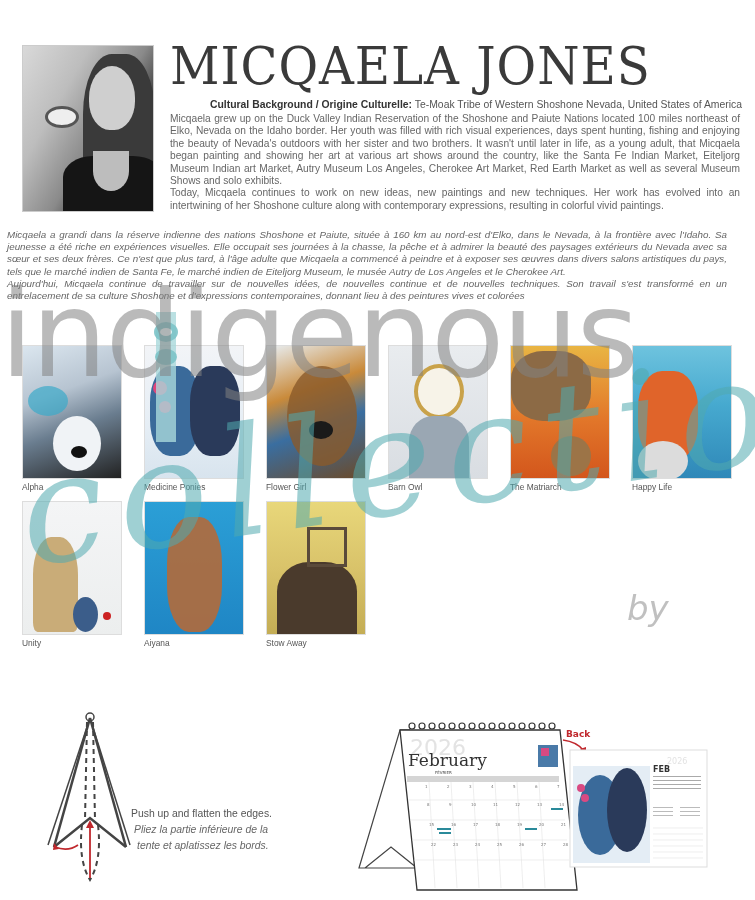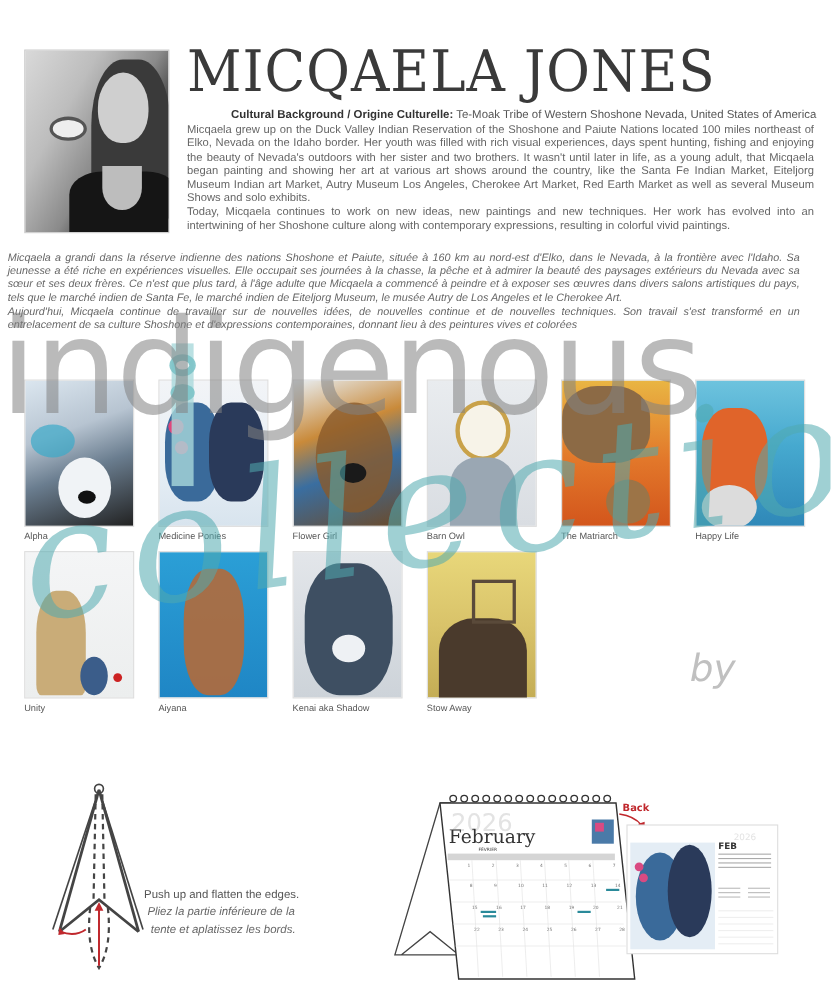--- a/index.html
+++ b/index.html
@@ -169,27 +169,20 @@
         <div class="blob" style="left:50px;top:95px;width:25px;height:35px;background:#3b5d8a;"></div>
         <div class="blob" style="left:80px;top:110px;width:8px;height:8px;background:#c22;"></div>
       </div>
       <div class="g-label">Unity</div>
     </div>
     <div class="g-item">
       <div class="g-art art-aiyana">
         <div class="blob" style="left:22px;top:15px;width:55px;height:115px;background:#b26a3a;border-radius:40%;opacity:.9;"></div>
       </div>
       <div class="g-label">Aiyana</div>
-    </div>
-    <div class="g-item">
-      <div class="g-art art-kenai">
-        <div class="blob" style="left:10px;top:10px;width:80px;height:120px;background:#3e4f62;border-radius:40%;"></div>
-        <div class="blob" style="left:35px;top:75px;width:30px;height:25px;background:#eef1f4;"></div>
-      </div>
-      <div class="g-label">Kenai aka Shadow</div>
     </div>
     <div class="g-item">
       <div class="g-art art-stow">
         <div class="blob" style="left:10px;top:60px;width:80px;height:74px;background:#4a3a2c;border-radius:40% 40% 0 0;"></div>
         <div class="blob" style="left:40px;top:25px;width:40px;height:40px;background:transparent;border:3px solid #5a4a3a;border-radius:0;"></div>
       </div>
       <div class="g-label">Stow Away</div>
     </div>
   </div>
 </div>

